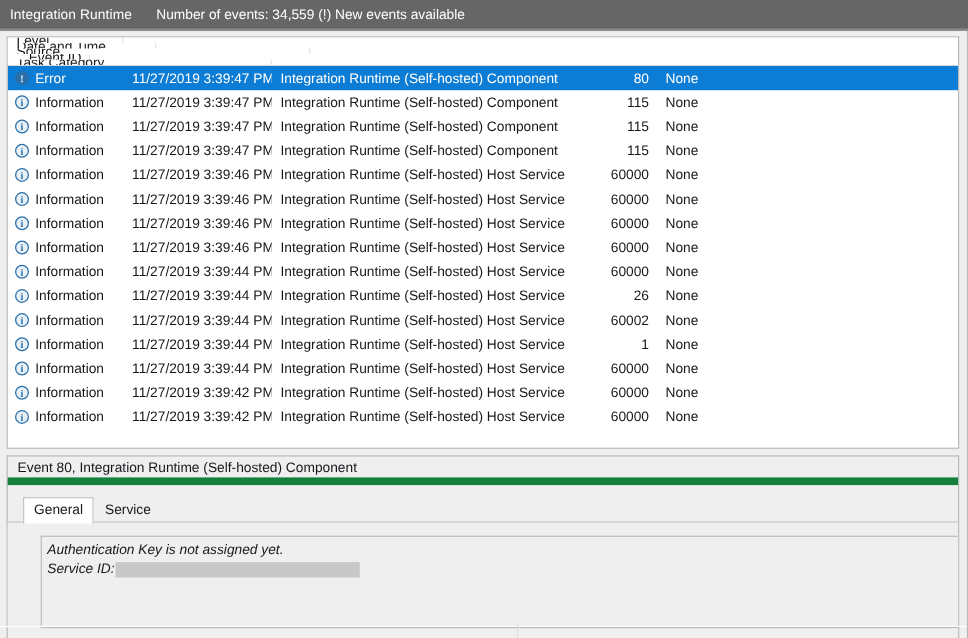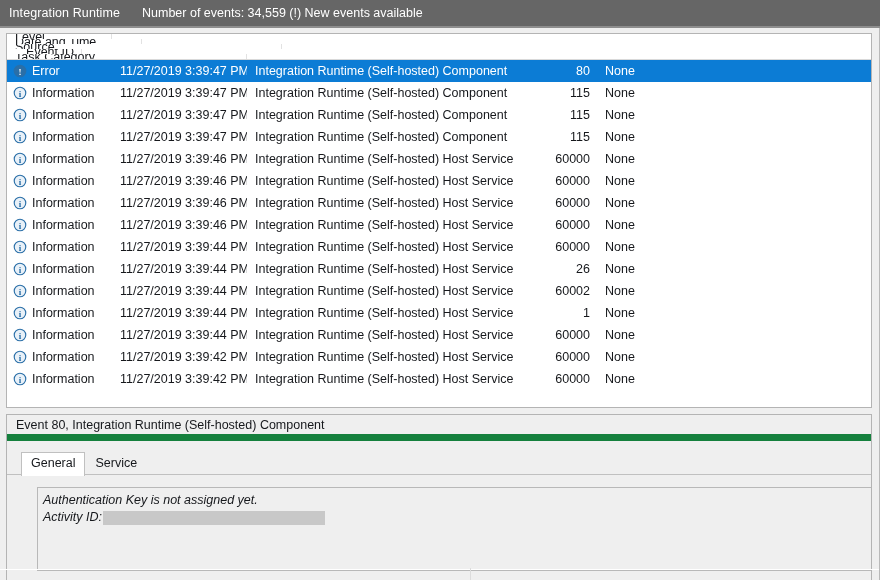--- a/index.html
+++ b/index.html
@@ -502,21 +502,21 @@
 
     <div class="tabstrip">
       <div class="tab active">General</div>
       <div class="tab">Service</div>
     </div>
 
     <div class="tabbody">
       <div class="msgbox">
         <div class="msgline">Authentication Key is not assigned yet.</div>
         <div class="msgline">
-          <span>Activity ID:</span>
+          <span>Service ID:</span>
           <span class="redaction"></span>
         </div>
       </div>
     </div>
   </div>
 
   <div class="bottom-divider"></div>
   <div class="bottom-vsplit"></div>
   <div class="right-edge"></div>
 </div>

